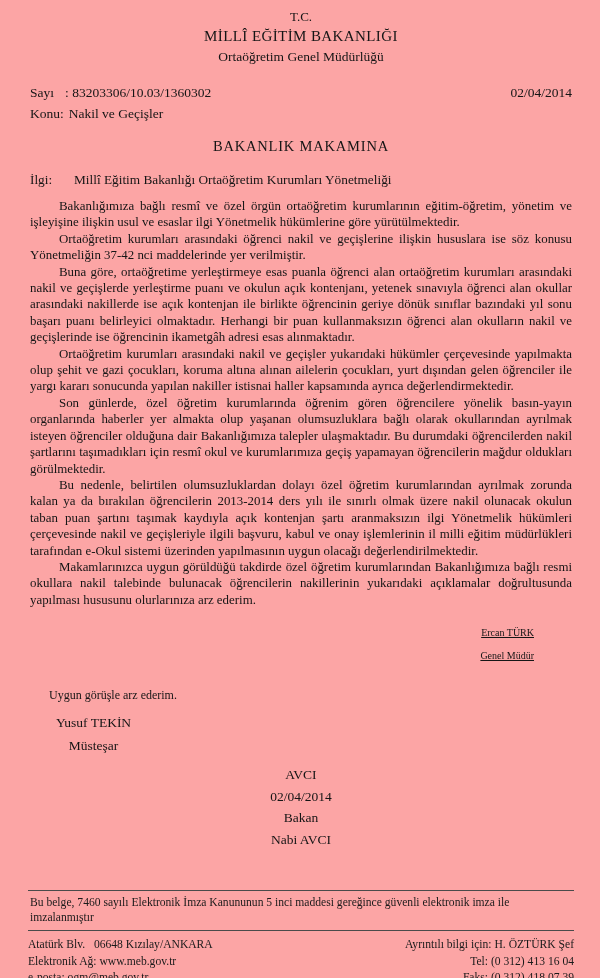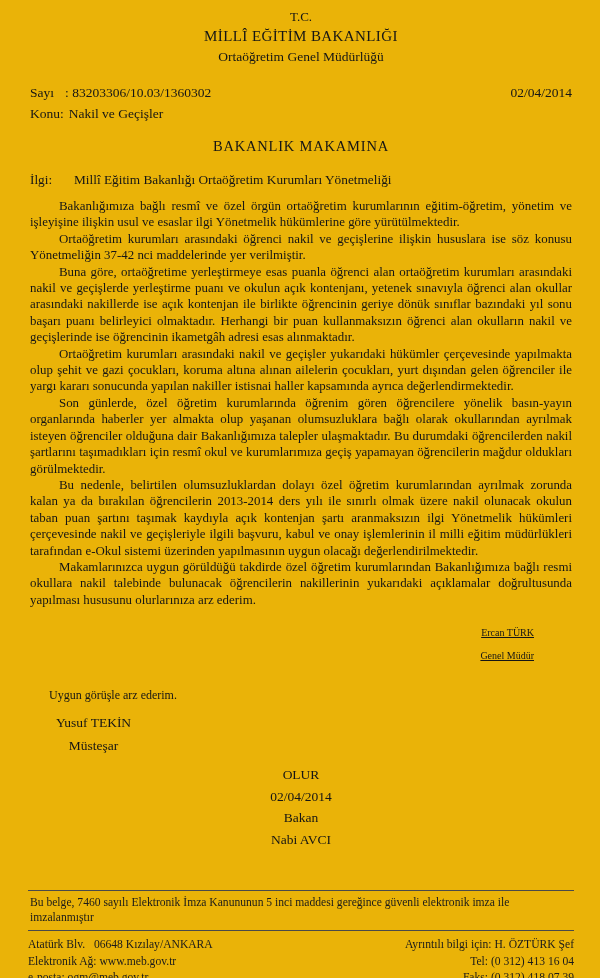--- a/index.html
+++ b/index.html
@@ -2,21 +2,21 @@
 <html lang="tr"><head>
 <meta charset="utf-8">
 <style>
   * { box-sizing: border-box; }
   html, body { margin: 0; padding: 0; background: #ffffff; }
   .page {
     position: relative;
     width: 600px;
     height: 978px;
     margin: 0 auto;
-    background: #eab308;
+    background: #fca5a5;
     color: #151515;
     font-family: "Liberation Serif", "DejaVu Serif", serif;
     overflow: hidden;
   }
   .content { padding: 9px 28px 0 30px; }
 
   
   .letterhead { text-align: center; }
   .tc { font-size: 13px; line-height: 16px; }
   .ministry { font-size: 15px; line-height: 19px; margin-top: 2px; letter-spacing: 0.4px; }
@@ -129,21 +129,21 @@
     </div>
 
     <div class="endorsement">Uygun görüşle arz ederim.</div>
 
     <div class="sig-secondary">
       <div>Yusuf TEKİN</div>
       <div>Müsteşar</div>
     </div>
 
     <div class="approval">
-      <div>OLUR</div>
+      <div>AVCI</div>
       <div>02/04/2014</div>
       <div>Bakan</div>
       <div>Nabi AVCI</div>
     </div>
 
   </div>
 
   <div class="footer">
     <hr class="rule">
     <div class="esign-note">Bu belge, 7460 sayılı Elektronik İmza Kanununun 5 inci maddesi gereğince güvenli elektronik imza ile imzalanmıştır</div>

